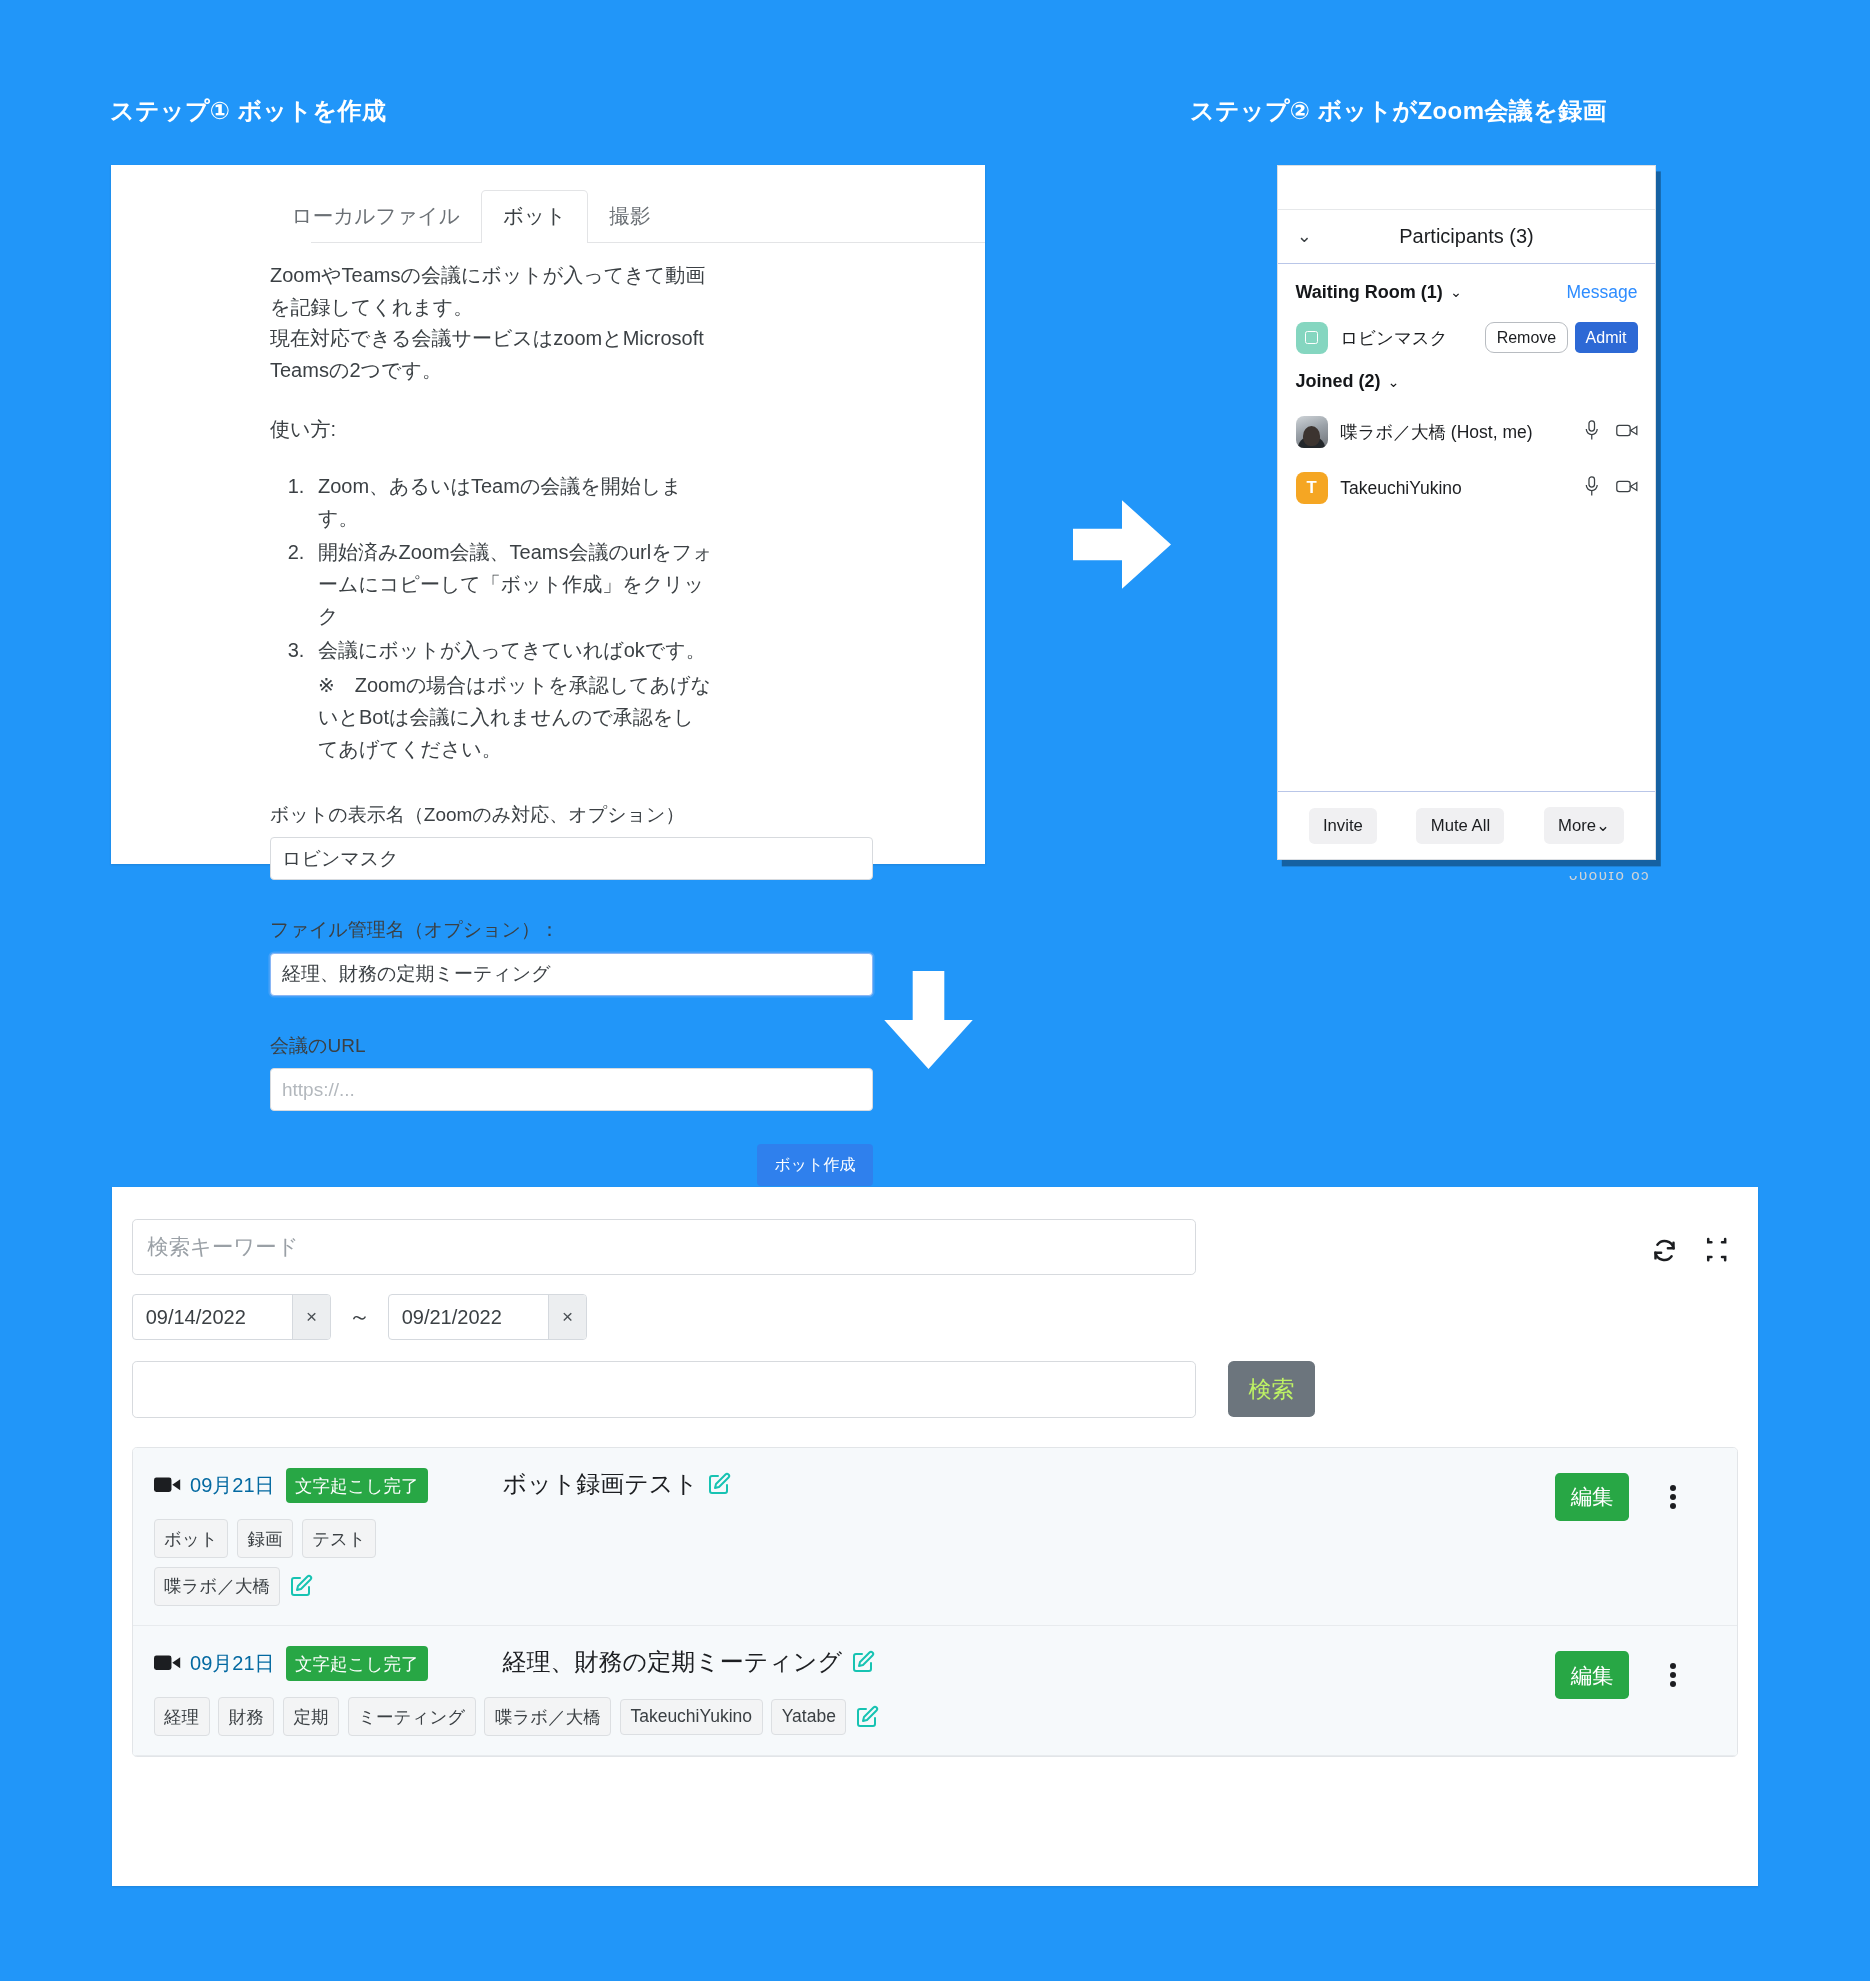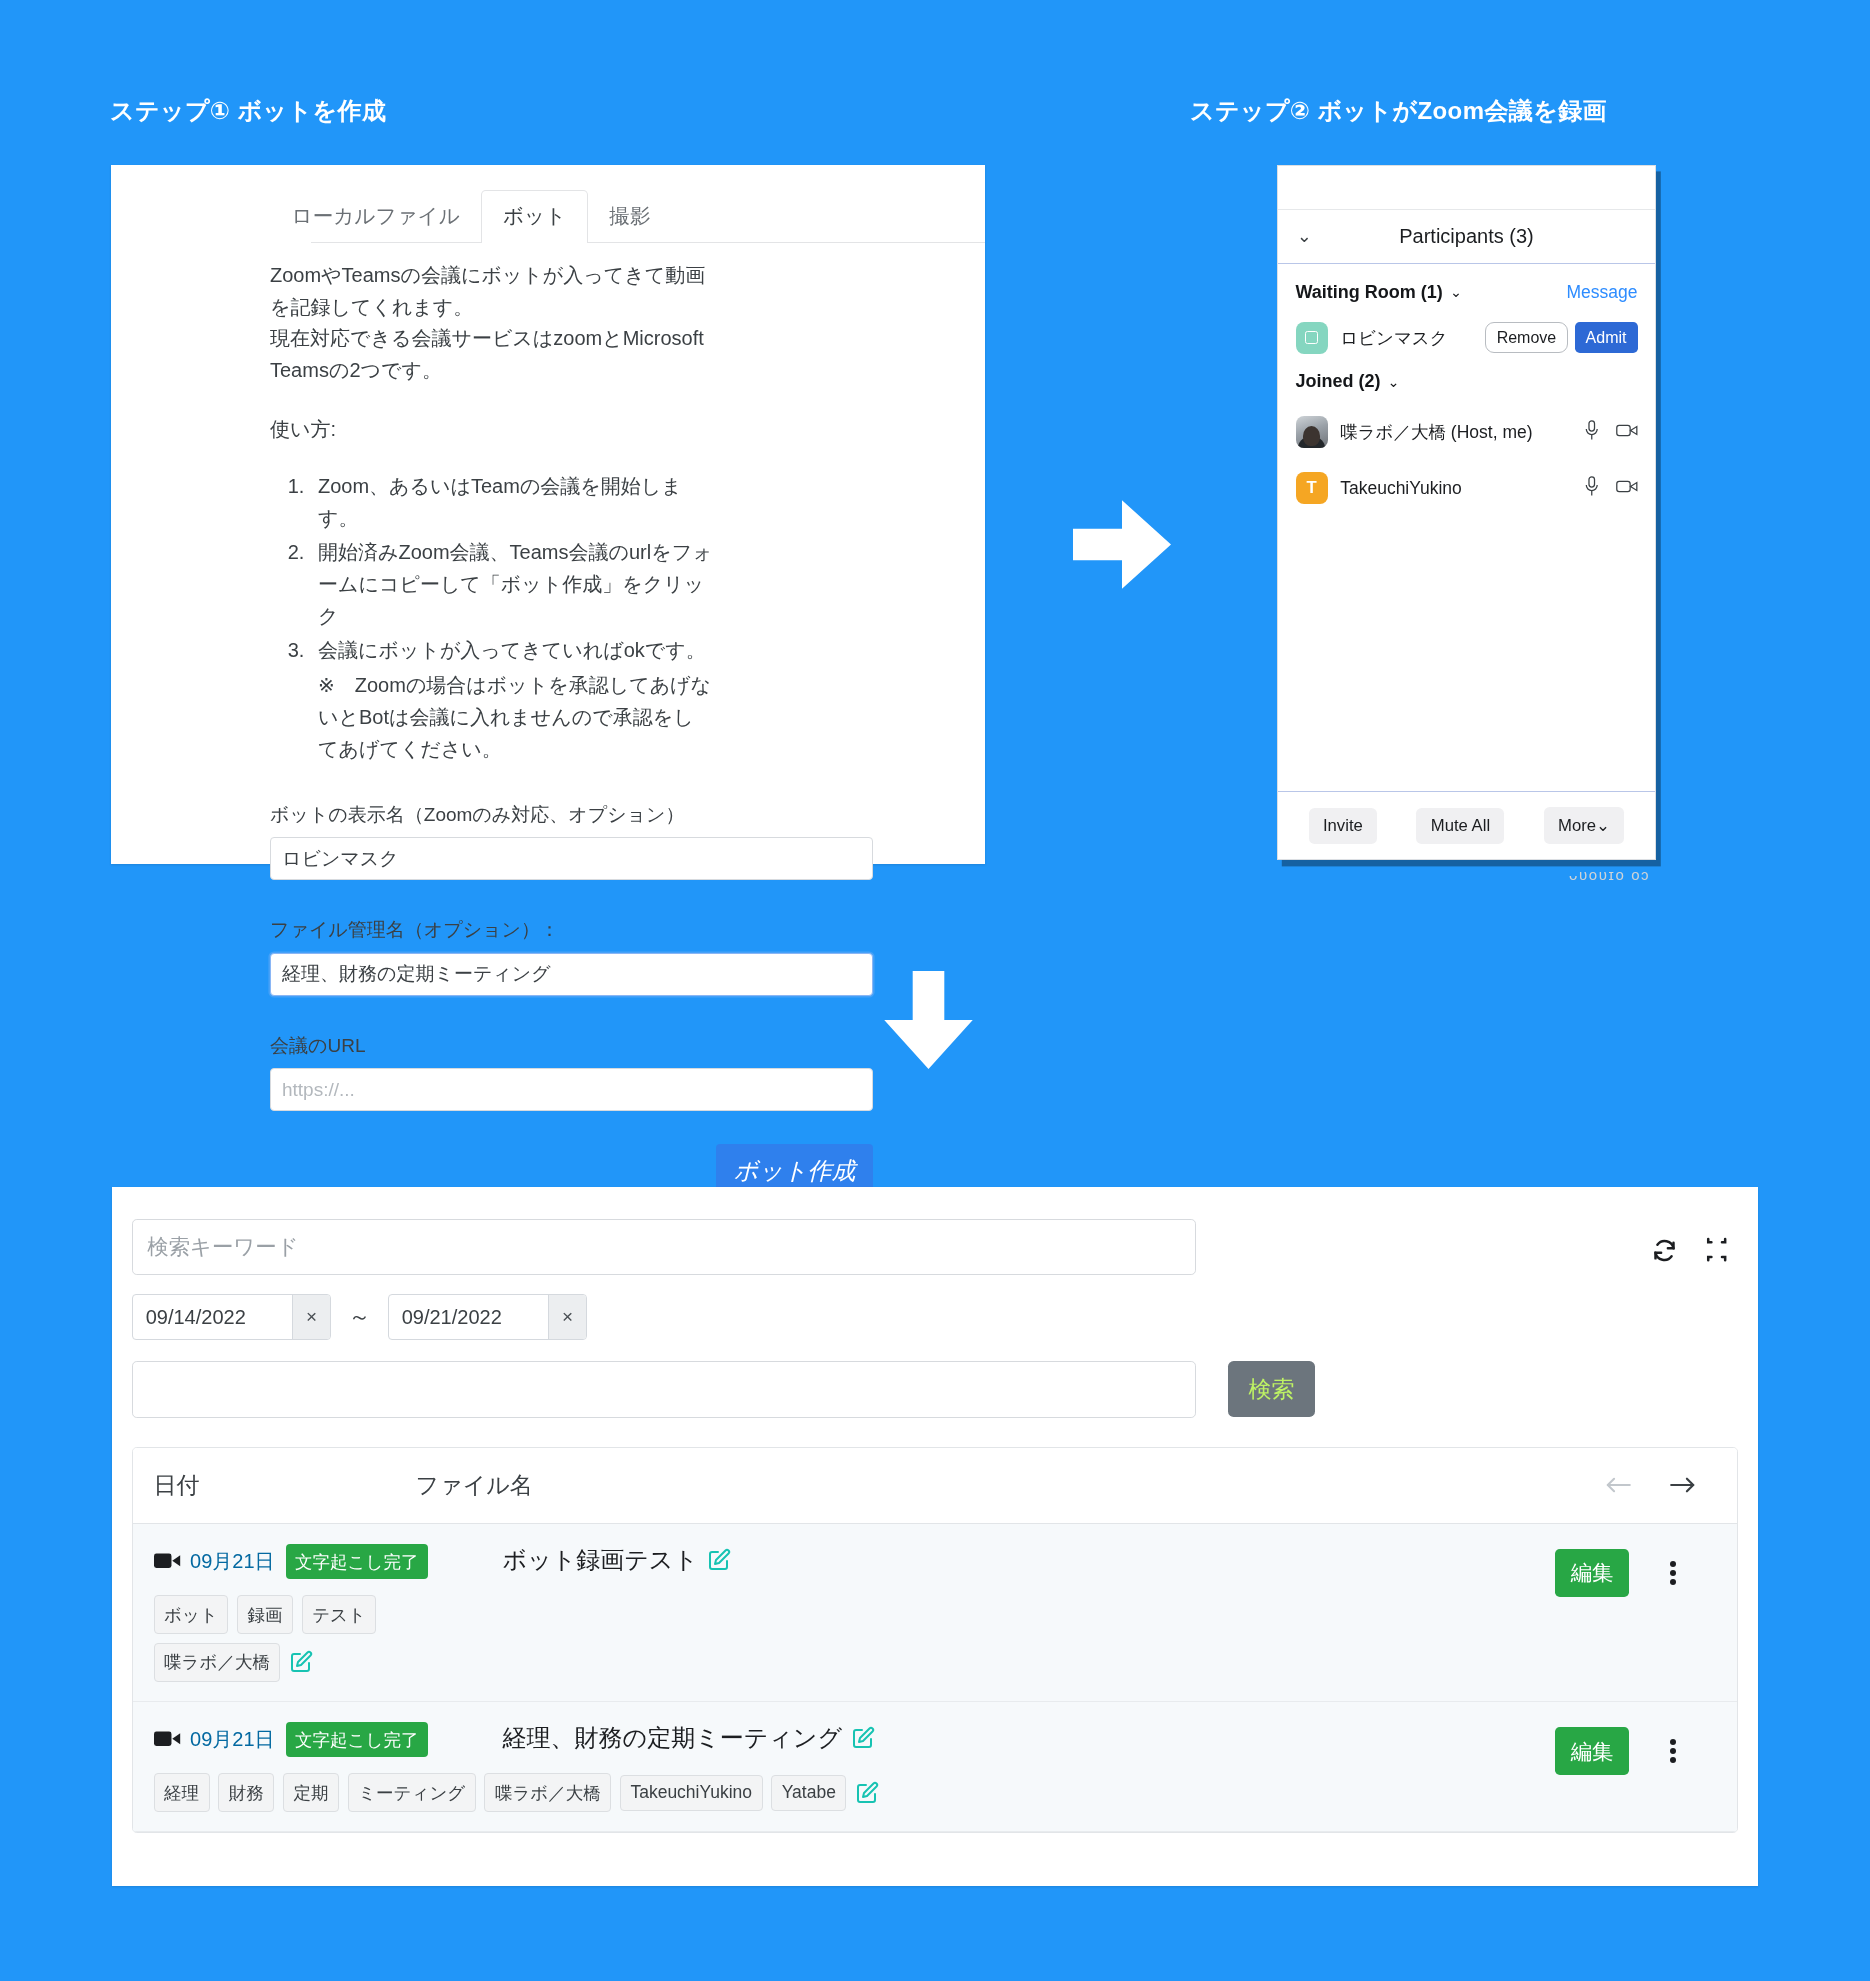--- a/index.html
+++ b/index.html
@@ -64,21 +64,21 @@
     border: 0.8px solid #d7dade; border-radius: 4px;
     font-size: 19px; color: #3b4044;
     padding: 0 11px; font-family: inherit;
     background: #fff; outline: none;
   }
   .text-input.focused { border: 1.6px solid #8ab6f5; box-shadow: 0 0 0 1.6px rgba(138,182,245,.35); }
   .text-input::placeholder { color: #b3b8bd; }
   .submit-row { width: 603px; display: flex; justify-content: flex-end; margin-top: 33px; }
   #create-bot-button {
     background: #2f80ed; color: #fff; border: none; border-radius: 4px;
-    font-size: 24px; font-family: inherit; padding: 10.3px 17.5px; cursor: pointer; font-style: italic;
+    font-size: 16px; font-family: inherit; padding: 10.3px 17.5px; cursor: pointer;
   }
 
   
   #panel-zoom {
     position: absolute;
     left: 1277px; top: 165px;
     width: 379px; height: 695px;
     background: #ffffff;
     border: 0.8px solid #dcdfe3;
     box-shadow: 4.8px 6.4px 0 rgba(0,0,0,.35);
@@ -416,38 +416,20 @@
       </div>
     </div>
 
     <div class="tagsearch-row">
       <input id="tag-filter-input" type="text" value="" style="">
       <button id="search-submit-button">検索</button>
     </div>
 
     <div class="table-wrap">
 
-      <div class="table-head">
-        <div class="th-date">日付</div>
-        <div class="th-file">ファイル名</div>
-        <div class="pager">
-          <span class="icon-btn">
-            <svg width="32" height="22" viewBox="0 0 40 28" fill="none" stroke="#c2c7cc" stroke-width="2.6" stroke-linecap="round" stroke-linejoin="round">
-              <line x1="35" y1="14" x2="7" y2="14"></line>
-                <polyline points="15 6 7 14 15 22"></polyline>
-            </svg>
-          </span>
-          <span class="icon-btn">
-            <svg width="32" height="22" viewBox="0 0 40 28" fill="none" stroke="#3b4044" stroke-width="2.8" stroke-linecap="round" stroke-linejoin="round">
-              <line x1="5" y1="14" x2="33" y2="14"></line>
-                <polyline points="25 6 33 14 25 22"></polyline>
-            </svg>
-          </span>
-        </div>
-      </div>
 
       <div class="row">
         <div class="row-left">
           <div class="row-datebar">
             <span class="cam-icon">
               <svg width="27" height="17.5" viewBox="0 0 34 22">
                 <rect x="0" y="2" width="22" height="18" rx="3" fill="#1c1e21"></rect>
                 <path d="M23 11 L33 4 V18 Z" fill="#1c1e21"></path>
               </svg>
             </span>

